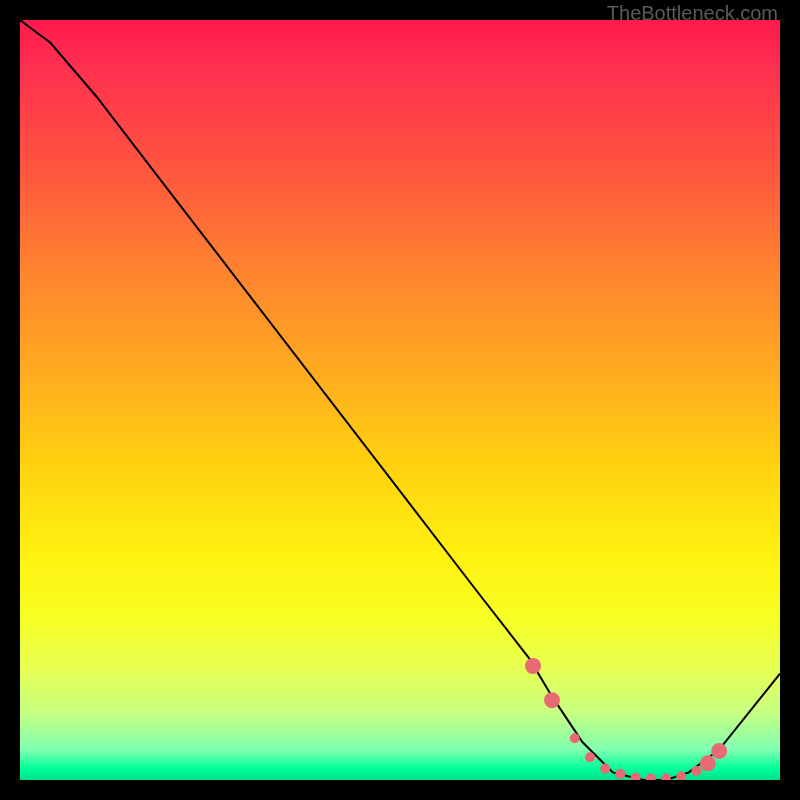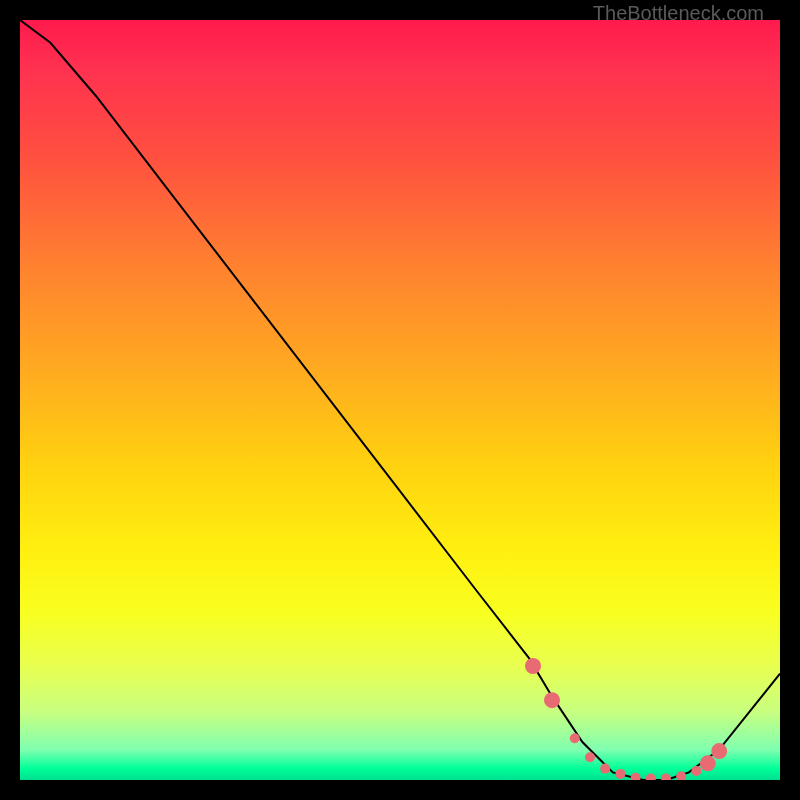--- a/index.html
+++ b/index.html
@@ -35,21 +35,21 @@
       #e8ff50 85%,
       #c8ff80 91%,
       #80ffb0 96%,
       #00ff99 98.5%,
       #00e090 100%
     );
   }
   .watermark {
     position: absolute;
     top: 2px;
-    right: 36px;
+    right: 22px;
     color: #5a5a5a;
     font-size: 20px;
     font-weight: 500;
     z-index: 10;
   }
   svg.curve {
     position: absolute;
     left: 0;
     top: 0;
     width: 760px;

